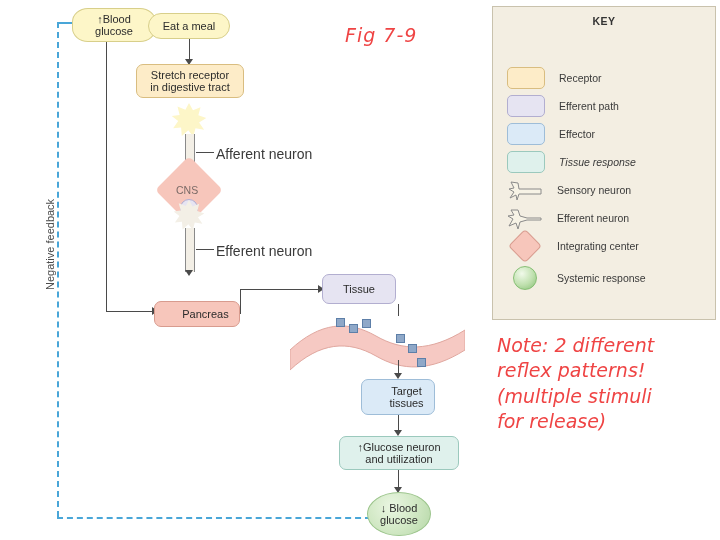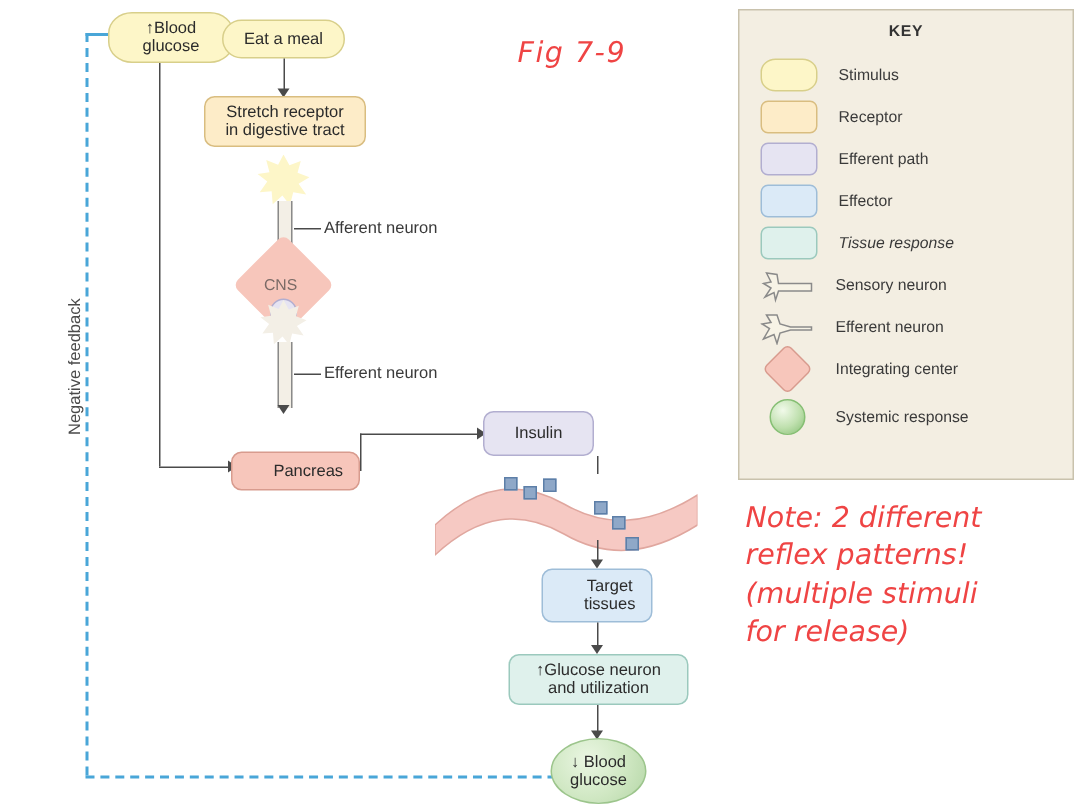--- a/index.html
+++ b/index.html
@@ -35,21 +35,21 @@
   }
   .arrowright{
     position:absolute;width:0;height:0;
     border-top:4px solid transparent;border-bottom:4px solid transparent;
     border-left:6px solid #4a4a4a;
   }
 
   
   .axon{position:absolute;background:#f3efe6;border-left:1px solid #8a8a8a;border-right:1px solid #8a8a8a;}
 
-  .label{position:absolute;font-size:11px;color:#3a3a3a;white-space:nowrap;}
+  .label{position:absolute;font-size:14px;color:#3a3a3a;white-space:nowrap;}
 
   
   .dash-v{position:absolute;width:0;border-left:2px dashed #49a6d8;}
   .dash-h{position:absolute;height:0;border-top:2px dashed #49a6d8;}
   .nf-label{
     position:absolute;font-size:11px;color:#4a4a4a;
     transform:rotate(-90deg);transform-origin:left top;white-space:nowrap;
   }
 
   
@@ -156,21 +156,21 @@
 
 <div class="box effector" style="left:154px;top:301px;width:86px;height:26px;background:#f7c6bb;border:1px solid #d89b8e;">
   <span>Pancreas</span>
 </div>
 
 <div class="hline" style="left:240px;top:289px;width:80px;"></div>
 <div class="vline" style="left:240px;top:289px;height:25px;"></div>
 <div class="arrowright" style="left:318px;top:285px;"></div>
 
 <div class="box efferent" style="left:322px;top:274px;width:74px;height:30px;">
-  <span>Insulin</span>
+  <span>Tissue</span>
 </div>
 
 <svg id="vessel" viewBox="0 0 175 62" preserveAspectRatio="none">
   <path d="M0,34 C30,6 58,4 86,20 C112,35 140,36 175,14 L175,34 C140,56 112,55 86,40 C58,24 30,26 0,54 Z" fill="#f6c9c3" stroke="#e0a79f" stroke-width="1"></path>
 </svg>
 <div class="insq" style="left:336px;top:318px;"></div>
 <div class="insq" style="left:349px;top:324px;"></div>
 <div class="insq" style="left:362px;top:319px;"></div>
 <div class="insq" style="left:396px;top:334px;"></div>
 <div class="insq" style="left:408px;top:344px;"></div>
@@ -197,24 +197,20 @@
 <div class="arrowdown" style="left:394px;top:487px;"></div>
 
 <div class="box systemic" style="left:367px;top:492px;width:64px;height:44px;border-radius:50%;">
   <span style="white-space:pre-line;">↓ Blood
 glucose</span>
 </div>
 
 <div id="key-panel">
   <div id="key-title">KEY</div>
 
-  <div class="key-row" style="top:30px;">
-    <div class="key-swatch sw-stimulus"></div>
-    <div class="key-text">Stimulus</div>
-  </div>
 
   <div class="key-row" style="top:58px;">
     <div class="key-swatch sw-receptor"></div>
     <div class="key-text">Receptor</div>
   </div>
 
   <div class="key-row" style="top:86px;">
     <div class="key-swatch sw-efferent"></div>
     <div class="key-text">Efferent path</div>
   </div>

